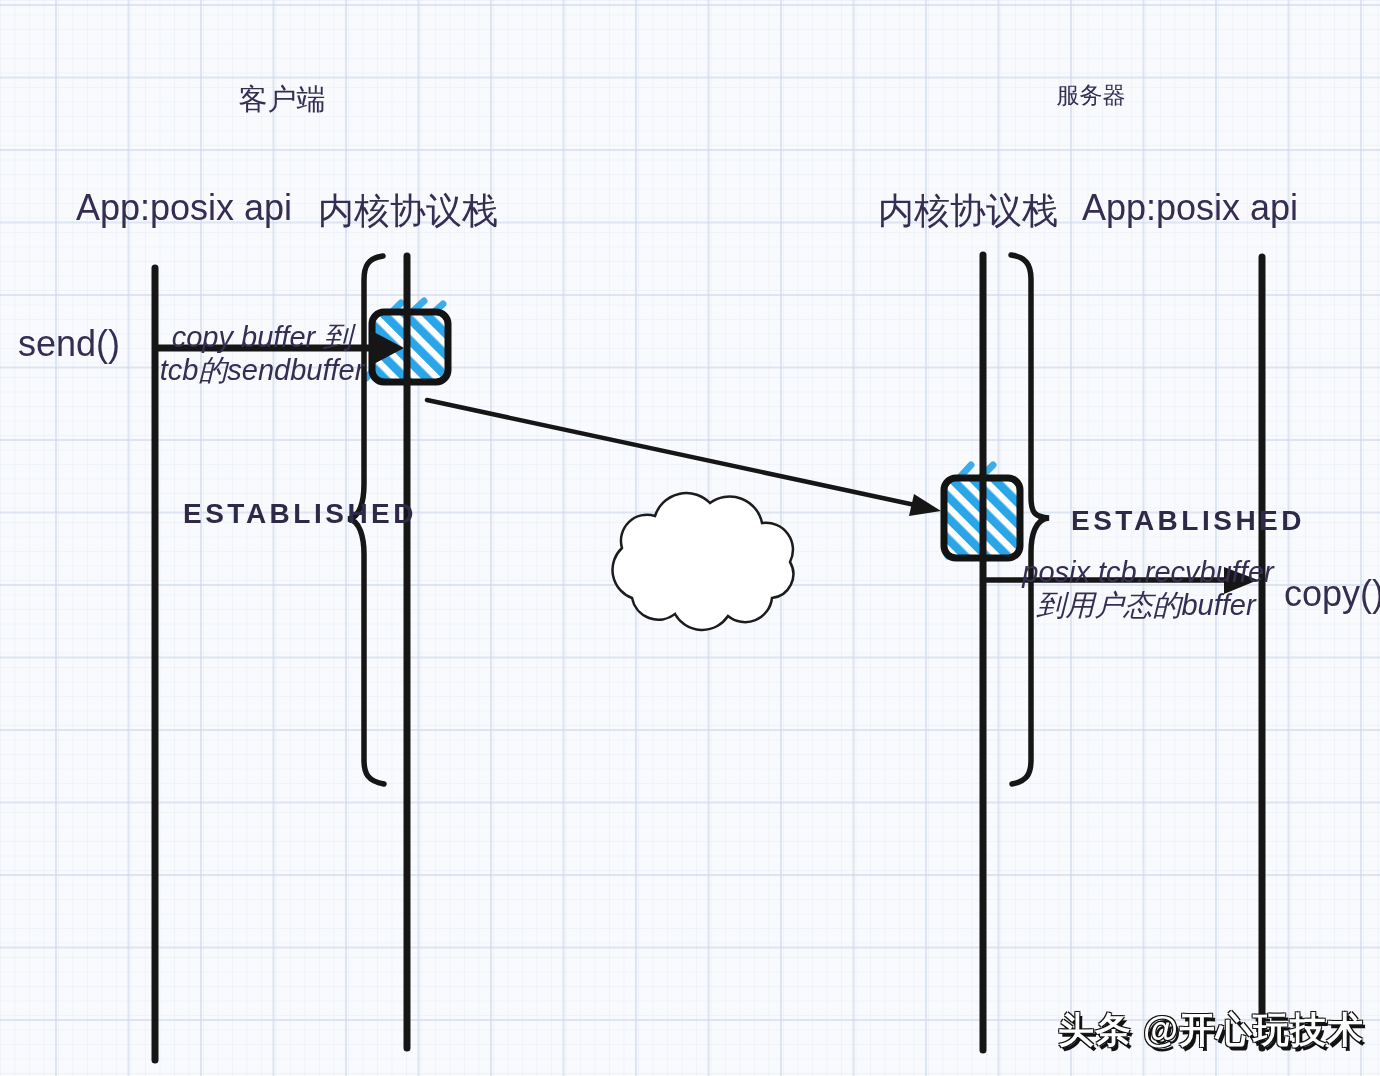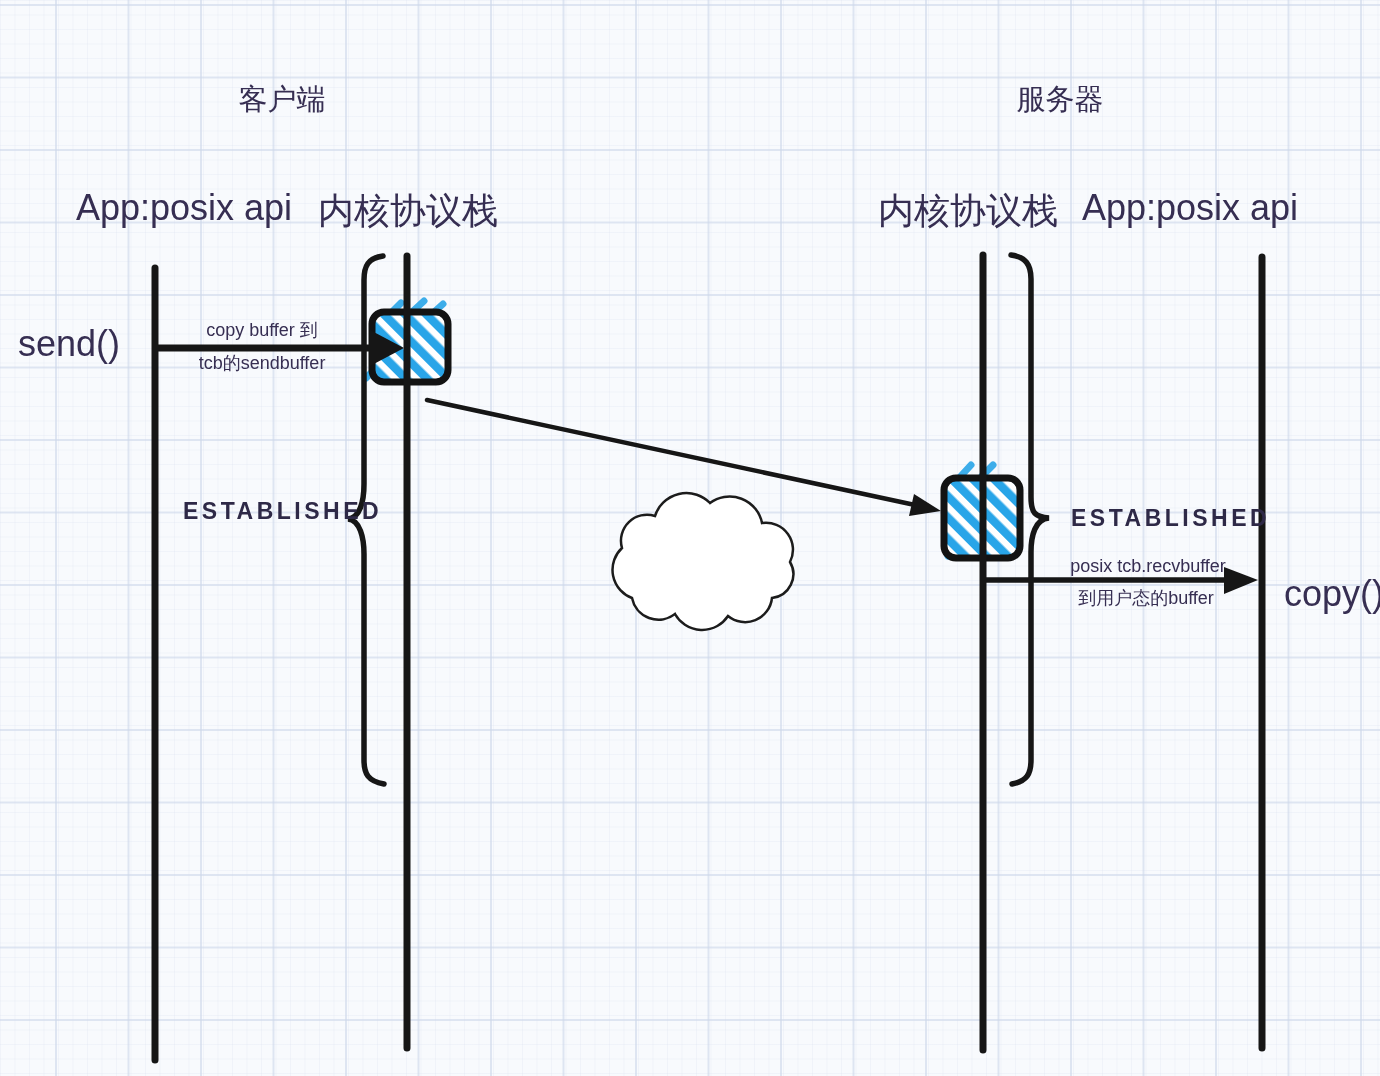--- a/index.html
+++ b/index.html
@@ -22,23 +22,23 @@
   }
   svg#shapes{position:absolute;left:0;top:0;z-index:1;}
   .t{
     position:absolute;
     z-index:2;
     color:#362e52;
     white-space:nowrap;
     font-size:36px;
   }
   .ctr{transform:translateX(-50%);}
-  .small{font-size:18px;}
+  .small{font-size:29px;font-style:italic;}
   .state{
-    font-size:23px;
+    font-size:28px;
     font-weight:600;
     letter-spacing:3.5px;
     color:#2e2947;
   }
   .watermark{
     z-index:3;
     font-size:36px;
     font-weight:700;
     color:#ffffff;
     letter-spacing:1px;
@@ -99,31 +99,32 @@
       <line x1="985" y1="580" x2="1230" y2="580" stroke="#161616" stroke-width="5.5"></line>
       <polygon points="1258,580 1224,567 1224,594" fill="#161616"></polygon>
     </g>
 
     <path d="M622,548 A26,26 0 0 1 655,516 A33,33 0 0 1 710,503 A33,33 0 0 1 762,523
              A27,27 0 0 1 790,562 A24,24 0 0 1 772,598 A27,27 0 0 1 728,616
              A31,31 0 0 1 675,614 A27,27 0 0 1 632,598 A30,30 0 0 1 622,548 Z" fill="#ffffff" stroke="#1c1c1c" stroke-width="2.5"></path>
   </svg>
 
   <div class="t ctr" style="left:282px;top:80px;font-size:29px;">客户端</div>
-  <div class="t ctr" style="left:1060px;top:80px;font-size:29px;">服务器</div>
+  <div class="t ctr" style="left:1091px;top:80px;font-size:23px;">服务器</div>
 
   <div class="t ctr" style="left:184px;top:187px;">App:posix api</div>
   <div class="t ctr" style="left:408px;top:187px;">内核协议栈</div>
   <div class="t ctr" style="left:968px;top:187px;">内核协议栈</div>
   <div class="t ctr" style="left:1190px;top:187px;">App:posix api</div>
 
   <div class="t" style="left:18px;top:323px;">send()</div>
   <div class="t small ctr" style="left:262px;top:318px;">copy buffer 到</div>
   <div class="t small ctr" style="left:262px;top:351px;">tcb的sendbuffer</div>
 
   <div class="t state" style="left:183px;top:498px;">ESTABLISHED</div>
   <div class="t state" style="left:1071px;top:505px;">ESTABLISHED</div>
 
   <div class="t small ctr" style="left:1148px;top:556px;">posix tcb.recvbuffer</div>
   <div class="t small ctr" style="left:1146px;top:586px;">到用户态的buffer</div>
   <div class="t" style="left:1284px;top:573px;">copy()</div>
 
+  <div class="t watermark" style="left:1058px;top:1006px;">头条 @开心玩技术</div>
 </div>
 
 </body></html>

